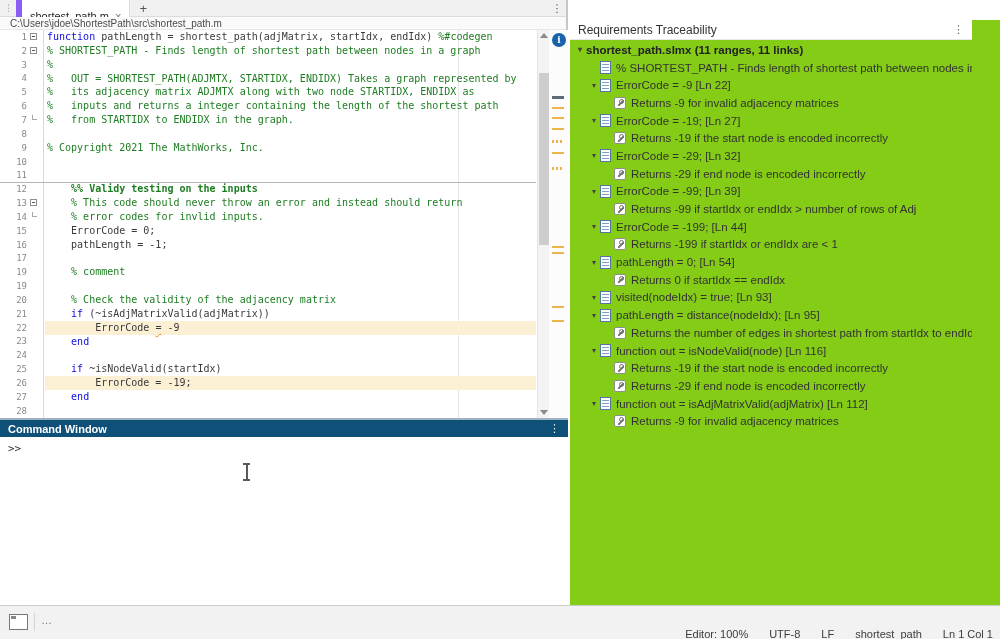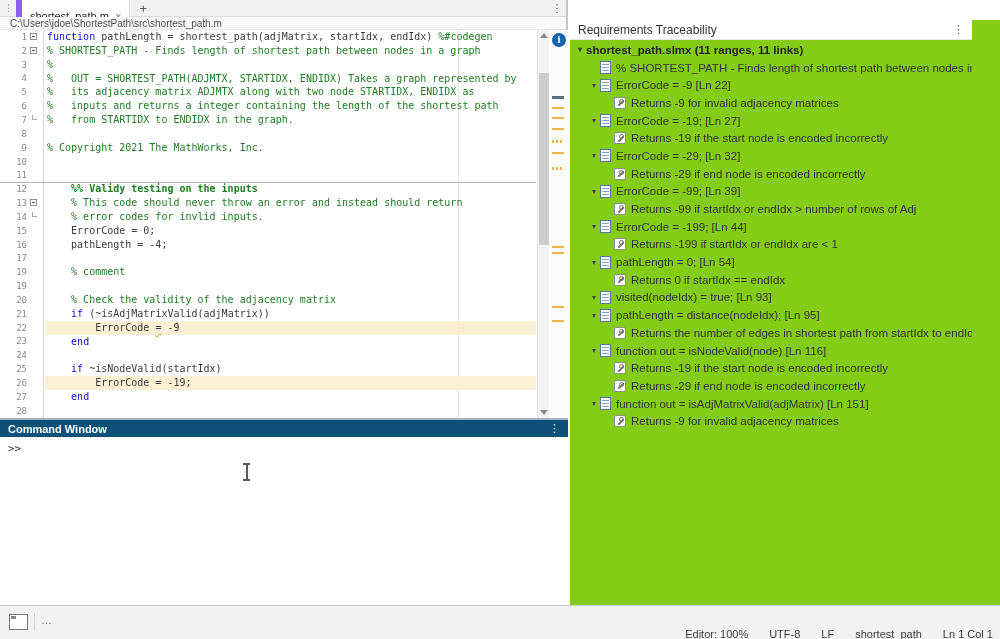--- a/index.html
+++ b/index.html
@@ -244,21 +244,21 @@
           <div class="code-line"><span class="tk-com">%   inputs and returns a integer containing the length of the shortest path</span></div>
           <div class="code-line"><span class="tk-com">%   from STARTIDX to ENDIDX in the graph.</span></div>
           <div class="code-line">&nbsp;</div>
           <div class="code-line"><span class="tk-com">% Copyright 2021 The MathWorks, Inc.</span></div>
           <div class="code-line">&nbsp;</div>
           <div class="code-line">&nbsp;</div>
           <div class="code-line"><span class="tk-sec">    %% Validy testing on the inputs</span></div>
           <div class="code-line"><span class="tk-com">    % This code should never throw an error and instead should return</span></div>
           <div class="code-line"><span class="tk-com">    % error codes for invlid inputs.</span></div>
           <div class="code-line"><span class="tk-txt">    ErrorCode = 0;</span></div>
-          <div class="code-line"><span class="tk-txt">    pathLength = -4;</span></div>
+          <div class="code-line"><span class="tk-txt">    pathLength = -1;</span></div>
           <div class="code-line">&nbsp;</div>
           <div class="code-line"><span class="tk-com">    % comment</span></div>
           <div class="code-line">&nbsp;</div>
           <div class="code-line"><span class="tk-com">    % Check the validity of the adjacency matrix</span></div>
           <div class="code-line"><span class="tk-txt">    </span><span class="tk-kw">if</span><span class="tk-txt"> (~isAdjMatrixValid(adjMatrix))</span></div>
           <div class="code-line hl"><span class="tk-txt">        ErrorCode </span><span class="tk-sq">=</span><span class="tk-txt"> -9</span></div>
           <div class="code-line"><span class="tk-txt">    </span><span class="tk-kw">end</span></div>
           <div class="code-line">&nbsp;</div>
           <div class="code-line"><span class="tk-txt">    </span><span class="tk-kw">if</span><span class="tk-txt"> ~isNodeValid(startIdx)</span></div>
           <div class="code-line hl"><span class="tk-txt">        ErrorCode = -19;</span></div>
@@ -396,21 +396,21 @@
           <span class="link-icon"></span>
           <span>Returns -19 if the start node is encoded incorrectly</span>
         </div>
         <div class="trow ind2">
           <span class="link-icon"></span>
           <span>Returns -29 if end node is encoded incorrectly</span>
         </div>
         <div class="trow ind1">
           <span class="arrow">▾</span>
           <span class="doc-icon"></span>
-          <span>function out = isAdjMatrixValid(adjMatrix) [Ln 151]</span>
+          <span>function out = isAdjMatrixValid(adjMatrix) [Ln 112]</span>
         </div>
         <div class="trow ind2">
           <span class="link-icon"></span>
           <span>Returns -9 for invalid adjacency matrices</span>
         </div>
       </div>
 
   </div>
 
   <div id="statusbar">

